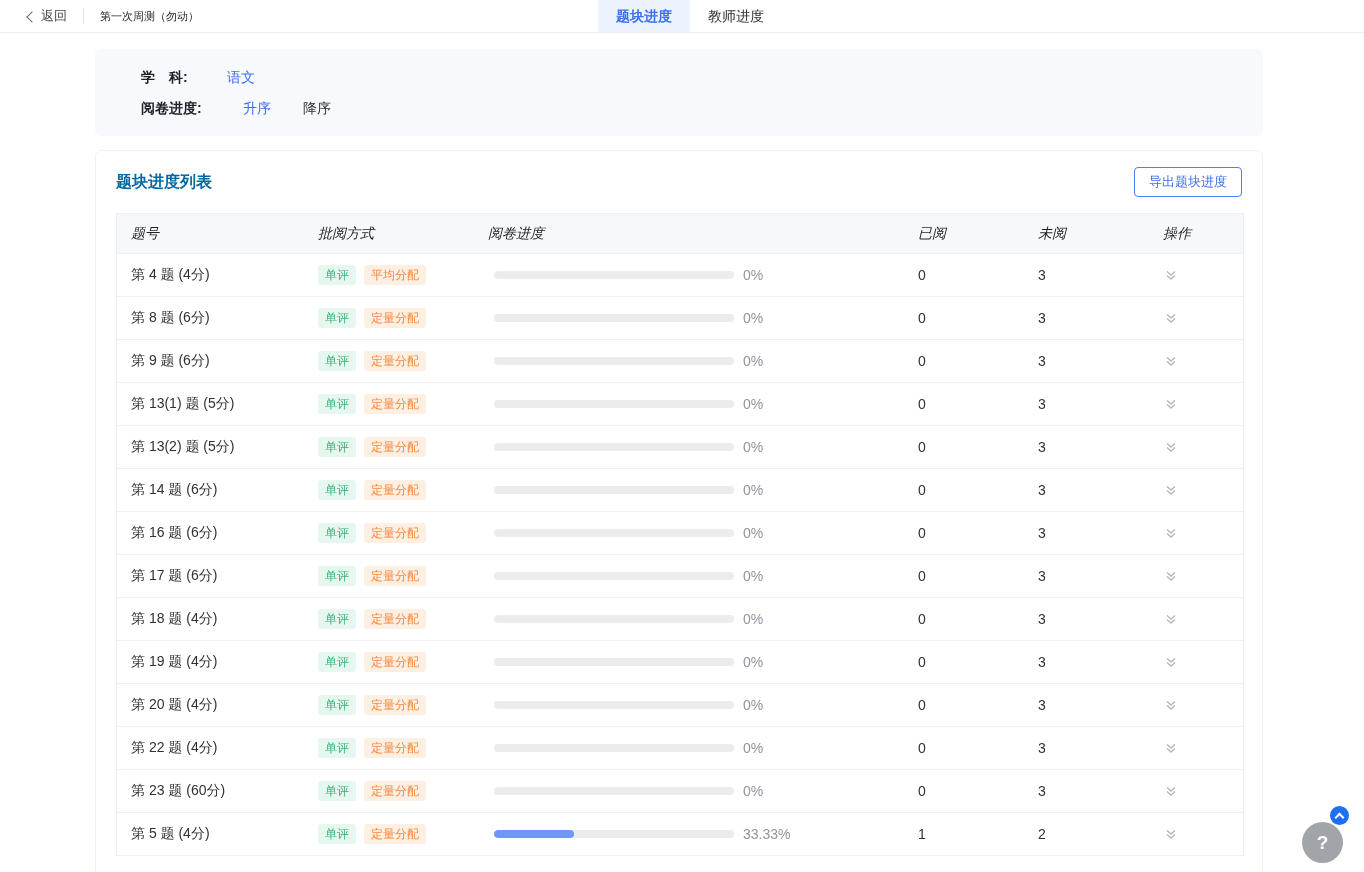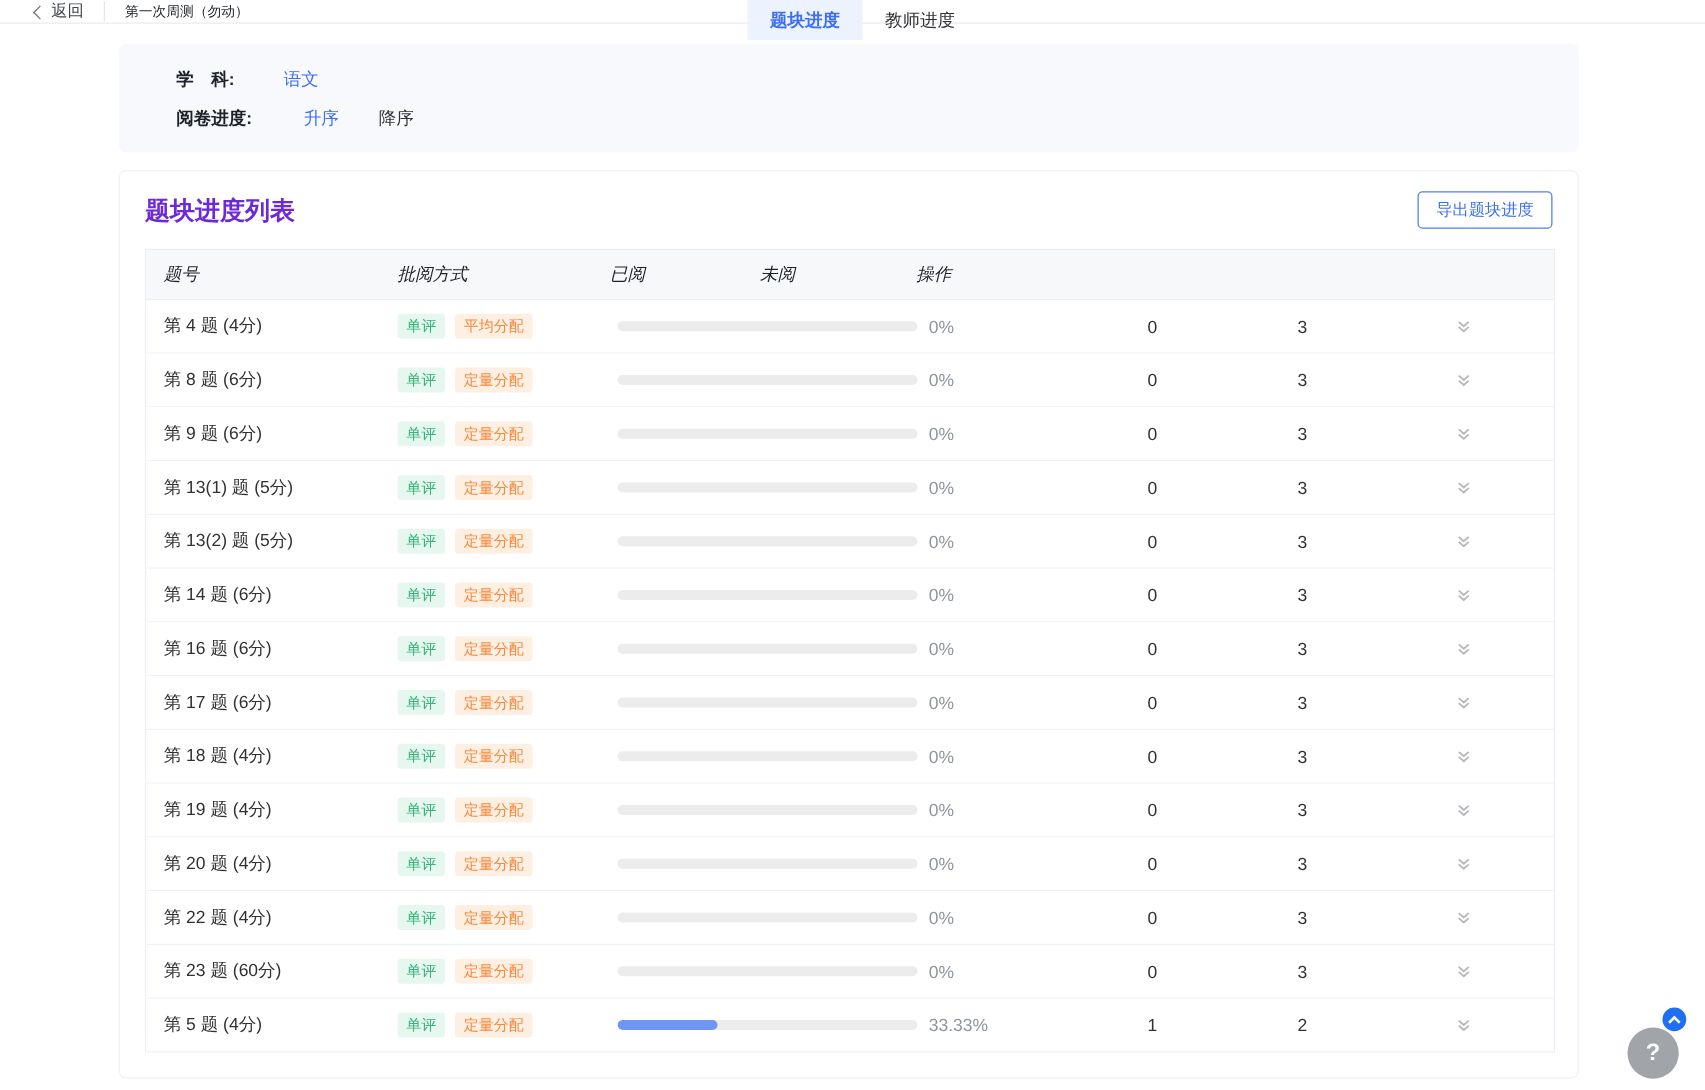--- a/index.html
+++ b/index.html
@@ -1,20 +1,20 @@
 <!DOCTYPE html>
 <html><head>
 <meta charset="utf-8">
 <style>
   * { margin: 0; padding: 0; box-sizing: border-box; }
   html, body { width: 1364px; height: 872px; overflow: hidden; background: #fff;
     font-family: "Liberation Sans", "DejaVu Sans", sans-serif; color: #303133; }
 
   
-  .topbar { position: relative; height: 19px; border-bottom: 1px solid #e9ecf2;
+  .topbar { position: relative; height: 33px; border-bottom: 1px solid #e9ecf2;
     display: flex; align-items: center; background: #fff; }
   .topbar-left { display: flex; align-items: center; padding-left: 28px; }
   .back-btn { display: flex; align-items: center; gap: 5px; background: none; border: none;
     font-size: 13px; color: #42464d; cursor: pointer; font-family: inherit; }
   .chev-left { width: 8px; height: 8px; border-left: 1.5px solid #6b6f76; border-bottom: 1.5px solid #6b6f76;
     transform: rotate(45deg); display: inline-block; margin-top: 1px; }
   .vdiv { width: 1px; height: 16px; background: #e3e6ec; margin: 0 16px; }
   .page-title { font-size: 11px; font-weight: normal; color: #1d2129; }
   .tabs { position: absolute; left: 598px; top: 0; height: 32px; display: flex; }
   .tab { height: 32px; line-height: 32px; padding: 0 18px; font-size: 14px; color: #303133;
@@ -27,21 +27,21 @@
   .filter-row { display: flex; align-items: center; font-size: 14px; margin-left: 26px; }
   .filter-row + .filter-row { margin-top: 13px; gap: 16px; }
   .filter-label { font-weight: bold; color: #1d2129; min-width: 70px; }
   .filter-link { margin-left: 16px; cursor: pointer; color: #303133; text-decoration: none; }
   .filter-link.active { color: #3d6ff2; }
 
   
   .list-card { width: 1168px; margin: 14px 0 0 95px; background: #fff; border: 1px solid #eef1f7;
     border-radius: 6px; padding: 16px 20px 20px 20px; min-height: 720px; }
   .list-head { display: flex; align-items: center; justify-content: space-between; margin-bottom: 16px; }
-  .list-title { font-size: 20px; font-weight: bold; color: #6d28d9; }
+  .list-title { font-size: 16px; font-weight: bold; color: #0369a1; }
   .export-btn { background: #fff; border: 1px solid #4f7df5; color: #3d6ff2; font-size: 13px;
     height: 30px; padding: 0 14px; border-radius: 4px; cursor: pointer; font-family: inherit; }
 
   
   .table { width: 1128px; border: 1px solid #e9eef8; border-bottom: none; font-size: 14px; }
   .tr { display: flex; align-items: center; height: 43px; border-bottom: 1px solid #eef1f7; background: #fff; }
   .tr.thead { height: 40px; background: #f7f8fa; border-bottom: 1px solid #e9eef8; color: #1d2129; font-style: italic; }
   .td { padding-left: 14px; display: flex; align-items: center; }
   .col-q   { width: 187px; }
   .col-mode{ width: 170px; gap: 8px; }
@@ -106,20 +106,21 @@
 <section class="list-card">
   <div class="list-head">
     <h2 class="list-title">题块进度列表</h2>
     <button class="export-btn">导出题块进度</button>
   </div>
 
   <div class="table">
     <div class="tr thead">
       <div class="td col-q">题号</div>
       <div class="td col-mode">批阅方式</div>
+      <div class="td col-prog">阅卷进度</div>
       <div class="td col-done">已阅</div>
       <div class="td col-todo">未阅</div>
       <div class="td col-op">操作</div>
     </div>
     <div id="table-body">
   <div class="tr">
     <div class="td col-q">第 4 题 (4分)</div>
     <div class="td col-mode">
       <span class="tag tag-green">单评</span>
       <span class="tag tag-orange">平均分配</span>

